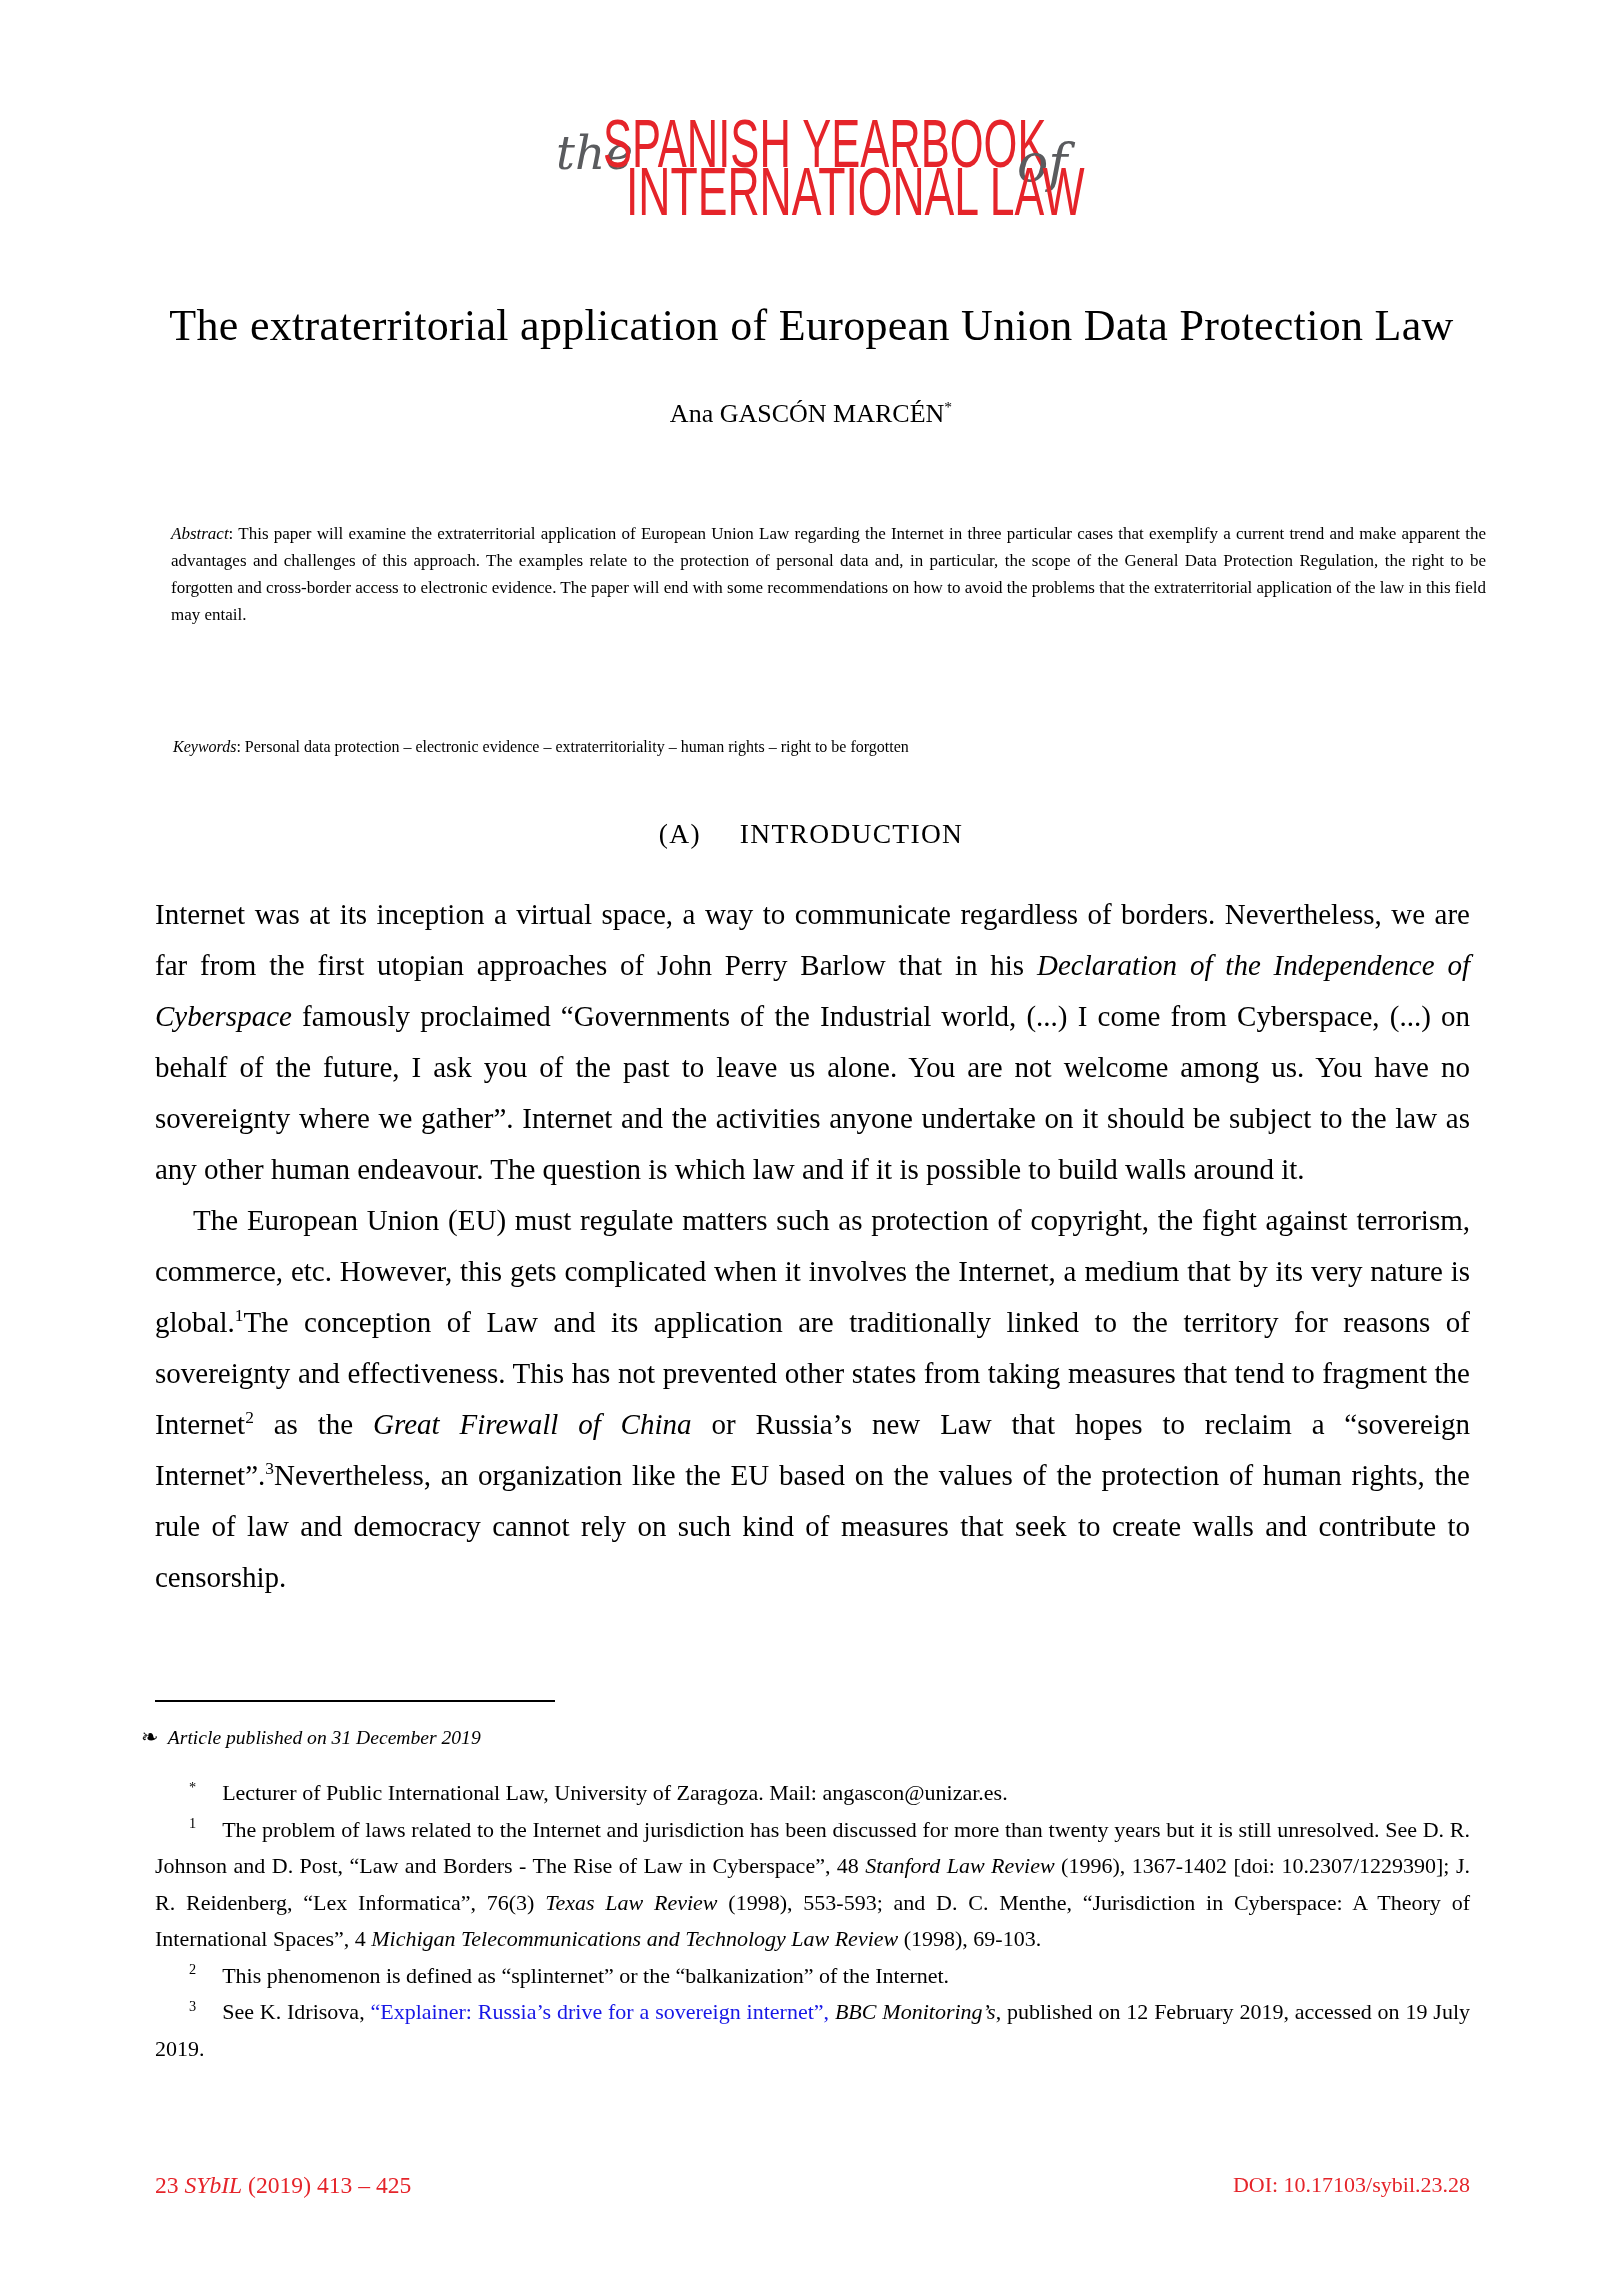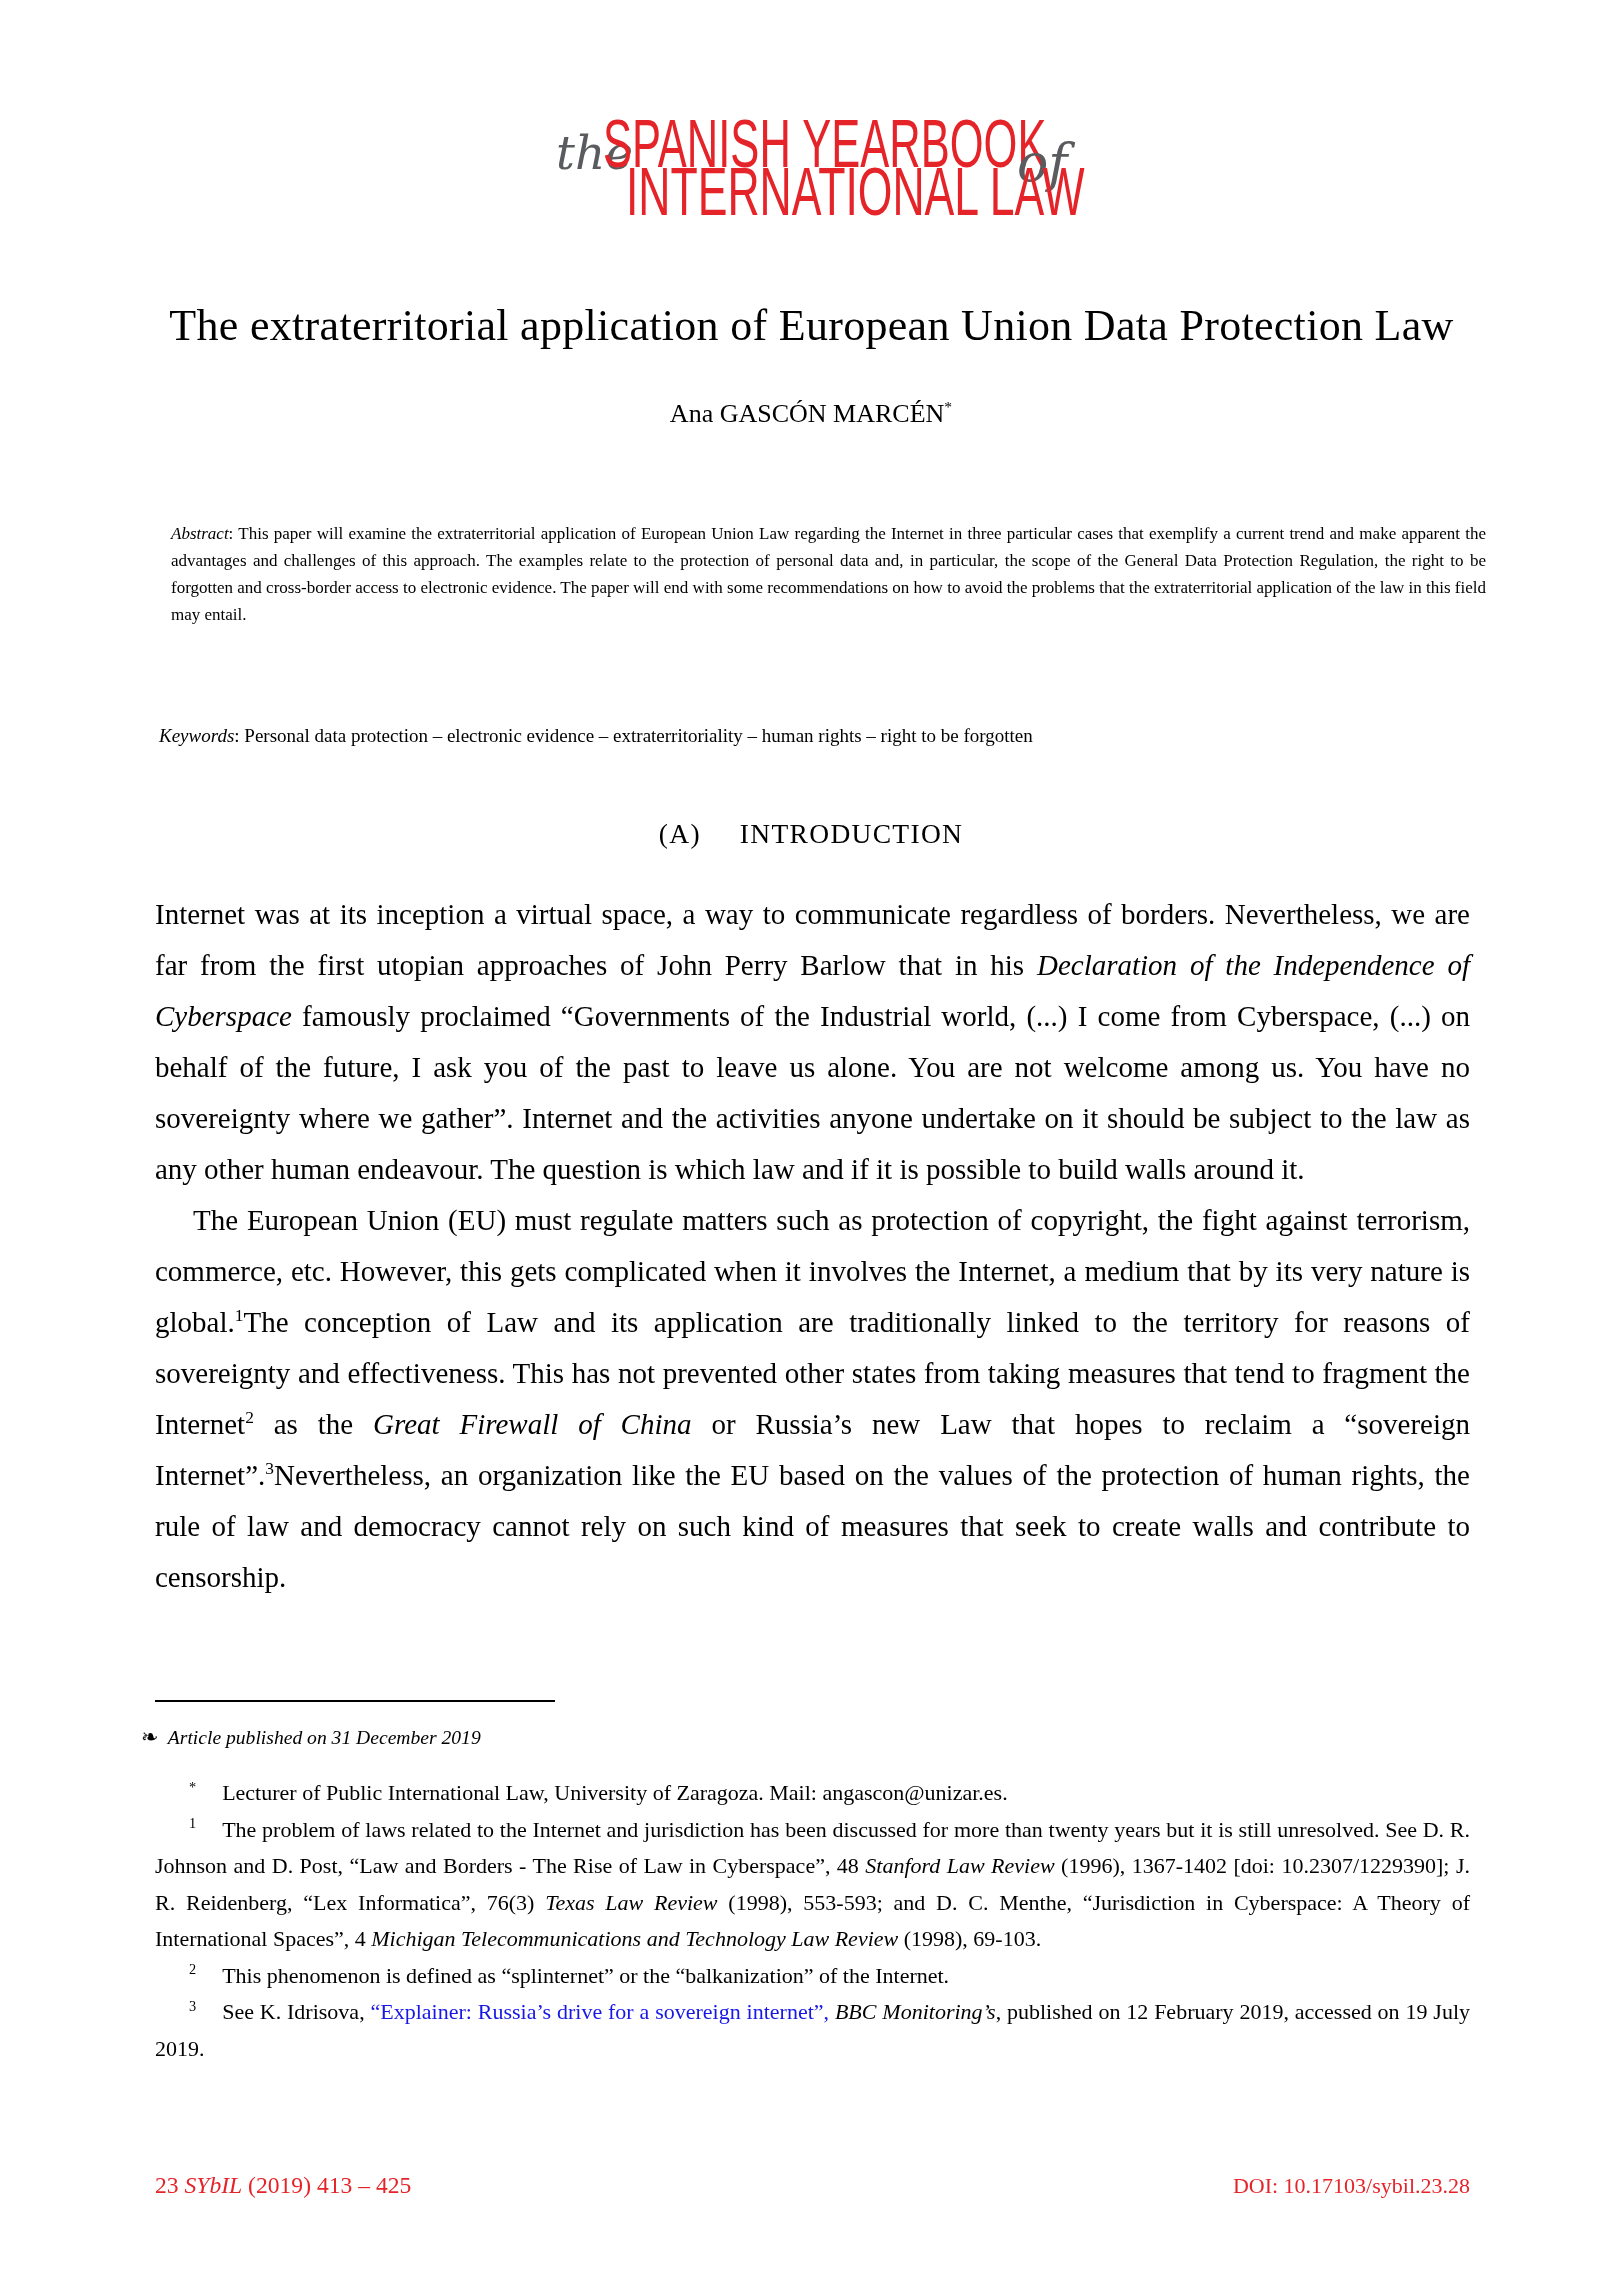--- a/index.html
+++ b/index.html
@@ -55,21 +55,21 @@
     letter-spacing:1.3px;
   }
   .secnum{margin-right:39px;}
   
   .abstract{
     position:absolute;top:504px;left:155px;width:1315px;
     font-size:17px;line-height:1.59;text-align:justify;margin:16px;
   }
   .keywords{
     position:absolute;top:717px;left:155px;width:1315px;
-    font-size:19px;line-height:1.55;margin:4px;
+    font-size:16px;line-height:1.55;margin:18px;
   }
   
   .bodytext{
     position:absolute;top:889px;left:155px;width:1315px;
     font-size:29px;line-height:1.76;text-align:justify;
   }
   .para{margin:0;}
   .para.indent{text-indent:38px;}
   
   .fnsep{position:absolute;top:1700px;left:155px;width:400px;border-top:2px solid #000;height:0;}
@@ -80,21 +80,21 @@
   .fleuron{margin-right:9.2px;font-style:normal;font-size:21px;}
   .pubtext{font-style:italic;}
   .footnotes{
     position:absolute;top:1775px;left:155px;width:1315px;
     font-size:22px;line-height:1.66;text-align:justify;
   }
   .fn{margin:0;text-indent:34px;}
   
   .pagefooter{
     position:absolute;top:2172px;left:155px;width:1315px;
-    display:flex;justify-content:space-between;align-items:center;
+    display:flex;justify-content:space-between;align-items:flex-start;
     color:var(--red);font-size:23.6px;
   }
   .f-right{font-size:22px;}
   
   .seg-i{font-style:italic;}
   .seg-sup{vertical-align:super;font-size:0.6em;line-height:0;}
   .seg-fnmark{vertical-align:super;font-size:0.65em;line-height:0;margin-right:26px;}
   .seg-link{color:var(--link);cursor:pointer;}
 </style>
 </head>

